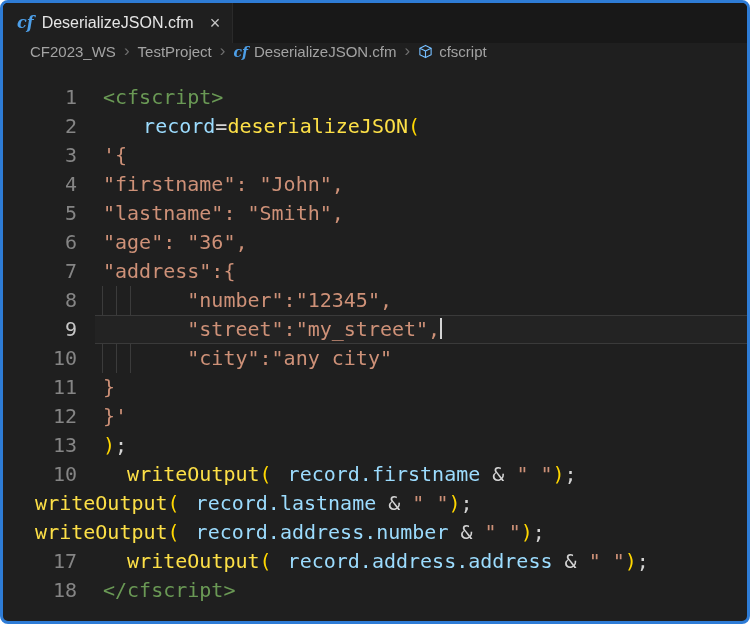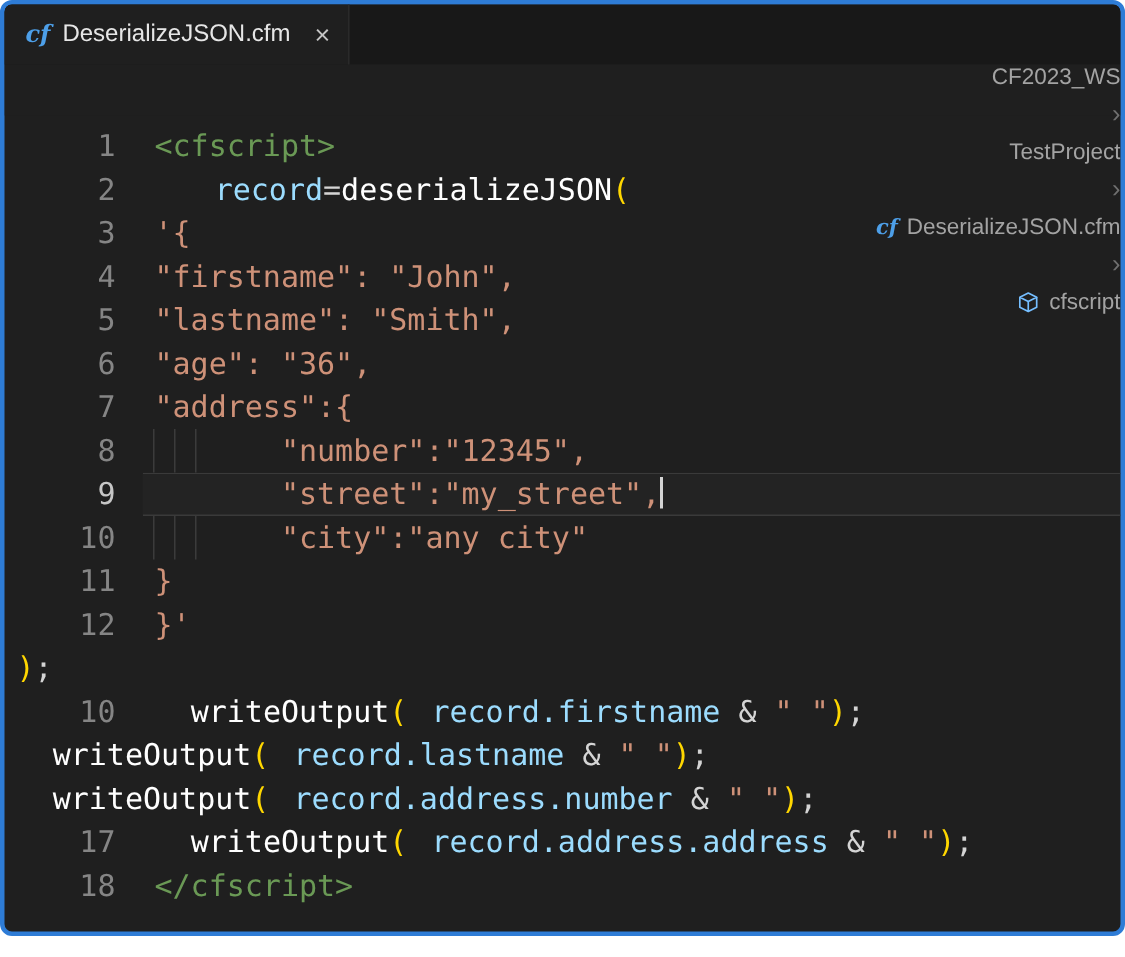--- a/index.html
+++ b/index.html
@@ -16,22 +16,22 @@
     padding:0 12px 0 14px;background:#1F1F1F;border-right:1px solid #2a2a2a;
     color:#e6e6e6;font-size:16px;cursor:pointer;
   }
   .cf-icon{
     font-family:"DejaVu Serif",serif;font-style:italic;font-weight:bold;
     color:#4D9FE8;font-size:16px;line-height:1;
   }
   .tab .close{color:#c5c5c5;font-size:18px;margin-left:8px;line-height:1;cursor:pointer;}
   
   .breadcrumb{
-    height:34px;display:flex;align-items:flex-end;gap:8px;
-    padding-left:27px;background:#1F1F1F;color:#a3a3a3;font-size:15px;flex-direction:column;
+    height:34px;display:flex;align-items:flex-start;gap:8px;
+    padding-left:27px;background:#1F1F1F;color:#a3a3a3;font-size:15px;
   }
   .crumb{display:flex;align-items:center;gap:6px;cursor:pointer;}
   .crumb .cf-icon{font-size:14px;}
   .sep{color:#6f6f6f;font-size:17px;line-height:1;transform:translateY(-1px);}
   .cube{width:15px;height:15px;display:block;}
   
   .editor{padding-top:6px;font-family:"DejaVu Sans Mono",monospace;font-size:20px;line-height:29px;}
   .row{display:flex;height:29px;}
   .gutter{
     flex:none;width:92px;box-sizing:border-box;padding-right:18px;
@@ -44,21 +44,21 @@
     background-position:7px 0,21px 0,35px 0;
   }
   .row.active .gutter{color:#C6C6C6;}
   .row.active .code{
     box-shadow:inset 0 1px 0 #3a3a3a, inset 0 -1px 0 #3a3a3a;
     background:rgba(255,255,255,0.02);
   }
   
   .c-g{color:#6A9955;}
   .c-b{color:#9CDCFE;margin-left:16px;}
-  .c-y{color:#ffffff;}
+  .c-y{color:#fde047;}
   .c-o{color:#CE9178;}
   .c-w{color:#D4D4D4;}
   .c-gold{color:#FFD700;}
   .cursor{
     display:inline-block;width:2px;height:21px;background:#d4d4d4;
     vertical-align:middle;transform:translateY(-2px);
   }
 </style>
 </head>
 <body>
@@ -141,20 +141,21 @@
         </div>
         <div class="row">
           <div class="gutter">11</div>
           <div class="code"><span class="c-o">}</span></div>
         </div>
         <div class="row">
           <div class="gutter">12</div>
           <div class="code"><span class="c-o">}'</span></div>
         </div>
         <div class="row">
+          <div class="gutter">13</div>
           <div class="code"><span class="c-gold">)</span><span class="c-w">;</span></div>
         </div>
         <div class="row">
           <div class="gutter">10</div>
           <div class="code"><span class="c-w">  </span><span class="c-y">writeOutput</span><span class="c-gold">(</span><span class="c-b">record.firstname</span><span class="c-w"> &amp; </span><span class="c-o">" "</span><span class="c-gold">)</span><span class="c-w">;</span></div>
         </div>
         <div class="row">
           <div class="code"><span class="c-w">  </span><span class="c-y">writeOutput</span><span class="c-gold">(</span><span class="c-b">record.lastname</span><span class="c-w"> &amp; </span><span class="c-o">" "</span><span class="c-gold">)</span><span class="c-w">;</span></div>
         </div>
         <div class="row">

